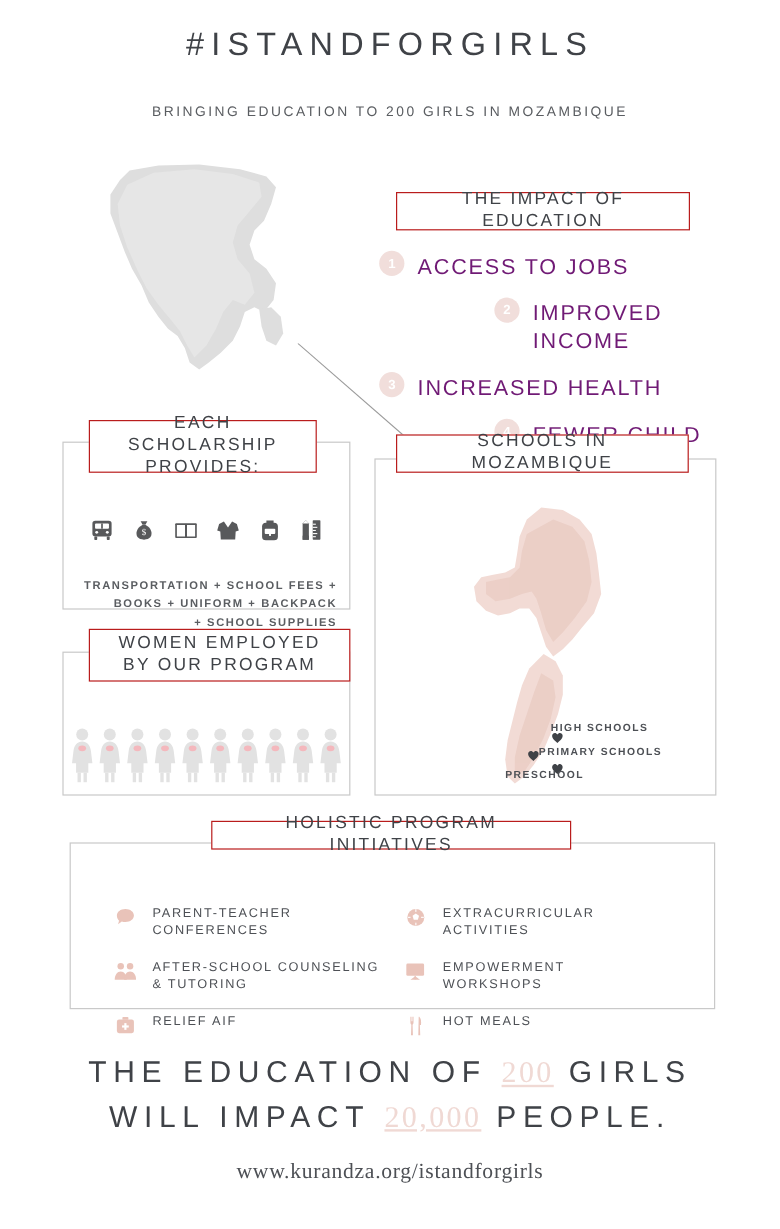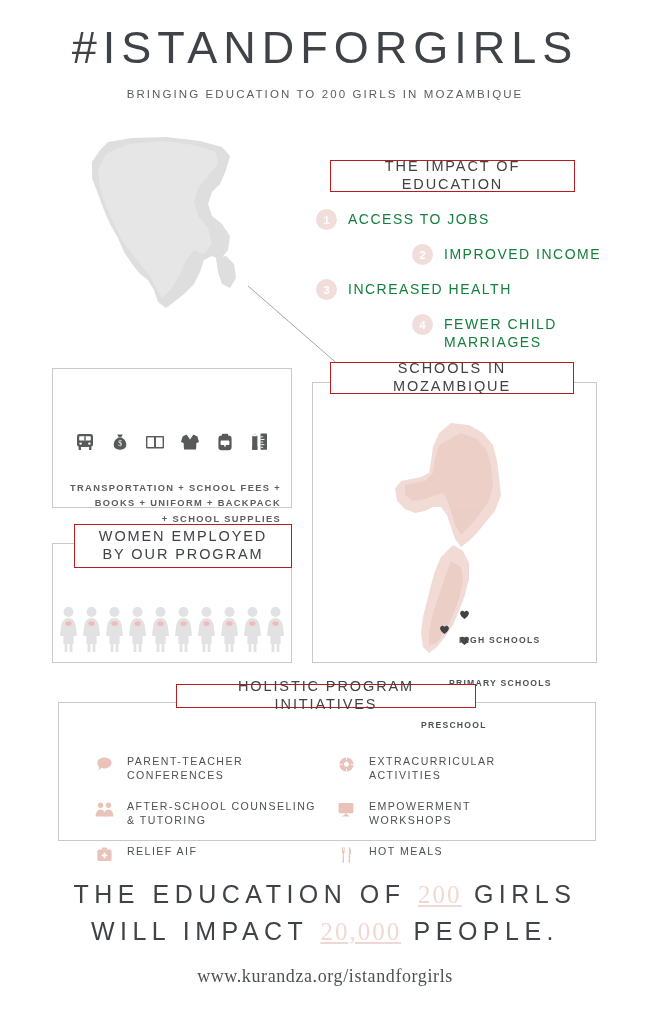--- a/index.html
+++ b/index.html
@@ -6,21 +6,21 @@
   body{
     width:650px;height:1024px;background:#ffffff;
     font-family:"Liberation Sans", sans-serif;
     color:#4a4a4a;overflow:hidden;position:relative;
   }
   .page{position:absolute;inset:0;}
 
   
   .hdr-title{
     position:absolute;left:0;right:0;top:22px;text-align:center;
-    font-size:45px;font-weight:300;letter-spacing:6px;color:#3f4247;
+    font-size:27px;font-weight:300;letter-spacing:6px;color:#3f4247;
     font-family:"Liberation Sans", sans-serif;white-space:nowrap;
   }
   .hdr-sub{
     position:absolute;left:0;right:0;top:88px;text-align:center;
     font-size:11.5px;font-weight:400;letter-spacing:2.1px;color:#5a5d61;
   }
 
   
   .panel{position:absolute;border:1px solid #c9c9c9;background:transparent;}
   .tab{
@@ -39,42 +39,42 @@
   .impact-list{position:absolute;left:316px;top:208px;width:300px;}
   .impact-row{display:flex;align-items:flex-start;margin-bottom:13px;}
   .impact-row.ind1{padding-left:0;}
   .impact-row.ind2{padding-left:96px;}
   .num{
     width:21px;height:21px;border-radius:50%;background:#f1dedb;
     color:#ffffff;font-size:11px;font-weight:600;
     display:flex;align-items:center;justify-content:center;
     flex:0 0 auto;margin-right:11px;margin-top:1px;
   }
-  .impact-txt{font-size:14px;letter-spacing:1.5px;color:#15803d;line-height:1.28;padding-top:3px;}
+  .impact-txt{font-size:18px;letter-spacing:1.5px;color:#701a75;line-height:1.28;padding-top:3px;}
 
   
   .sch-icons{position:absolute;left:0;right:0;top:62px;display:flex;justify-content:center;gap:13px;}
   .sch-icons svg{display:block;}
   .sch-text{
     position:absolute;left:10px;right:10px;top:112px;text-align:right;
     font-size:9.3px;letter-spacing:1.35px;line-height:1.65;color:#5a5d61;font-weight:600;
   }
 
   
   .women-row{position:absolute;left:0;right:0;top:62px;display:flex;justify-content:center;gap:4px;}
 
   
   .moz-wrap{position:absolute;left:0;top:0;right:0;bottom:0;}
   .moz-map{position:absolute;left:52px;top:32px;width:160px;height:250px;}
   .hearts{position:absolute;left:0;top:0;width:100%;height:100%;}
   .heart{position:absolute;width:11px;height:11px;color:#3f4247;}
   .school-labels{position:absolute;left:100px;top:219px;width:170px;}
   .school-labels div{
     font-size:8.6px;letter-spacing:1.25px;color:#4d5055;font-weight:600;
-    line-height:1;margin-bottom:11px;white-space:nowrap;margin-top:34px;
+    line-height:1;margin-bottom:11px;white-space:nowrap;
   }
   .sl0{text-align:left;padding-left:46px;}
   .sl1{text-align:left;padding-left:36px;}
   .sl2{text-align:left;padding-left:8px;}
 
   
   .hol-grid{position:absolute;left:34px;right:18px;top:52px;display:flex;}
   .hol-col{width:50%;}
   .hol-row{display:flex;align-items:flex-start;margin-bottom:17px;}
   .hol-ico{width:22px;flex:0 0 22px;margin-right:12px;display:flex;align-items:center;justify-content:center;padding-top:1px;}
@@ -209,20 +209,21 @@
             <rect x="11.6" y="10.6" width="2.6" height="0.9"></rect>
             <rect x="11.6" y="13.2" width="3.8" height="0.9"></rect>
             <rect x="11.6" y="15.8" width="2.6" height="0.9"></rect>
           </g>
         </g>
           </svg>
       </span>
     </div>
     <div class="sch-text">TRANSPORTATION + SCHOOL FEES +<br>BOOKS + UNIFORM + BACKPACK<br>+ SCHOOL SUPPLIES</div>
   </div>
+  <div class="tab" style="left:74px;top:350px;width:190px;height:44px;">EACH SCHOLARSHIP<br>PROVIDES:</div>
 
   <div class="panel" style="left:52px;top:543px;width:238px;height:118px;">
     <div class="women-row" id="women-row">
         <svg width="19" height="46" viewBox="0 0 19 46">
           <circle cx="9.5" cy="6" r="5" fill="#e2e2e2"></circle>
           <path d="M9.5,12 C13.4,12 16.2,15 16.8,20 L18,30 L14.6,30 L14.6,38 L4.4,38 L4.4,30 L1,30 L2.2,20 C2.8,15 5.6,12 9.5,12 Z" fill="#e2e2e2"></path>
           <ellipse cx="9.5" cy="17.6" rx="3.2" ry="2.4" fill="#f4b8bd"></ellipse>
           <rect x="5.6" y="38" width="2.8" height="8" fill="#e2e2e2"></rect>
           <rect x="10.6" y="38" width="2.8" height="8" fill="#e2e2e2"></rect>
         </svg>

